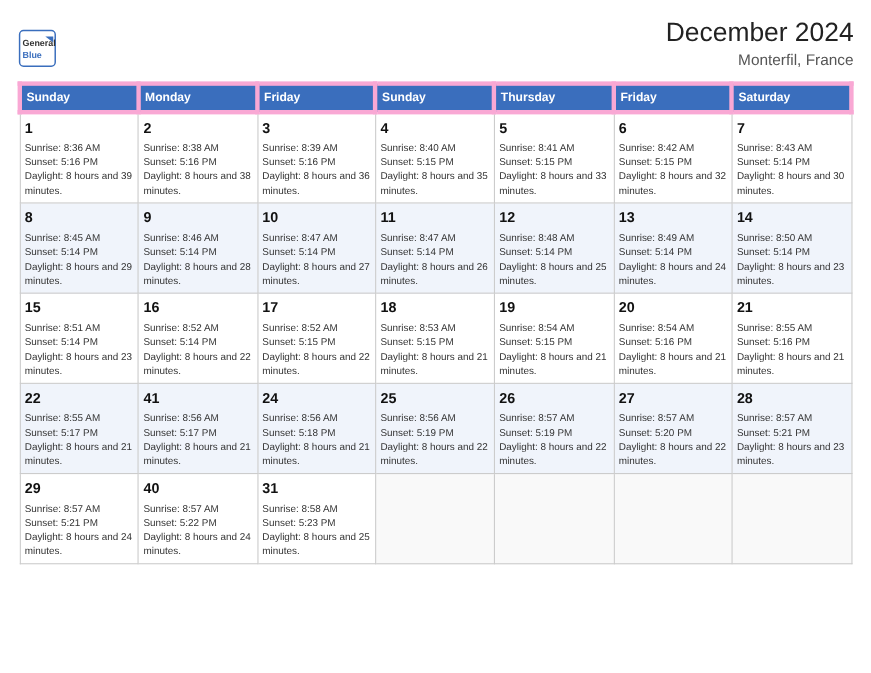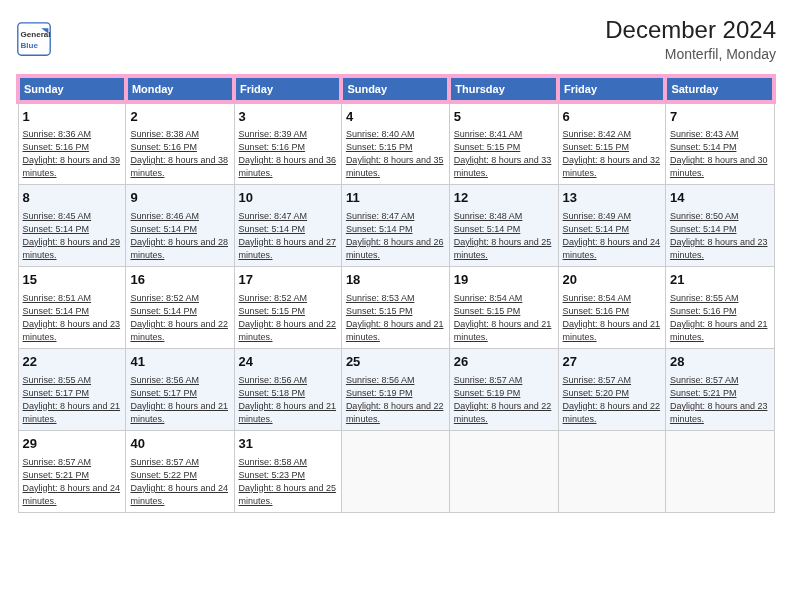--- a/index.html
+++ b/index.html
@@ -12,21 +12,21 @@
     }
     .page {
       width: 792px;
       height: 612px;
       padding: 16px;
       background: #fff;
     }
     .header {
       display: flex;
       justify-content: space-between;
-      align-items: center;
+      align-items: flex-end;
       margin-bottom: 12px;
     }
     .logo {
       display: flex;
       align-items: center;
       gap: 4px;
     }
     .logo-icon {
       width: 36px;
       height: 36px;
@@ -75,42 +75,41 @@
       font-size: 13px;
       font-weight: bold;
       color: #111;
       display: block;
       margin-bottom: 2px;
     }
     .day-info {
       font-size: 9px;
       color: #333;
       line-height: 1.45;
-      text-decoration: underline;
     }
     .empty-cell {
       background: #f9f9f9 !important;
     }
   </style>
 </head>
 <body>
 
 <div class="page">
   <div class="header">
     <div class="logo">
       <svg class="logo-icon" viewBox="0 0 40 40">
         <rect x="2" y="2" width="36" height="36" rx="4" fill="#fff" stroke="#3a6ebd" stroke-width="1.5"></rect>
         <text x="5" y="18" font-family="Arial" font-weight="bold" font-size="9" fill="#333">General</text>
         <text x="5" y="30" font-family="Arial" font-weight="bold" font-size="9" fill="#3a6ebd">Blue</text>
         <polygon points="28,8 36,14 36,8" fill="#3a6ebd"></polygon>
       </svg>
     </div>
     <div class="title-block">
       <div class="month-title">December 2024</div>
-      <div class="location-title">Monterfil, Monday</div>
+      <div class="location-title">Monterfil, France</div>
     </div>
   </div>
 
   <table class="calendar-table">
     <thead>
       <tr id="header-row">
           <th>Sunday</th>
           <th>Monday</th>
           <th>Friday</th>
           <th>Sunday</th>

